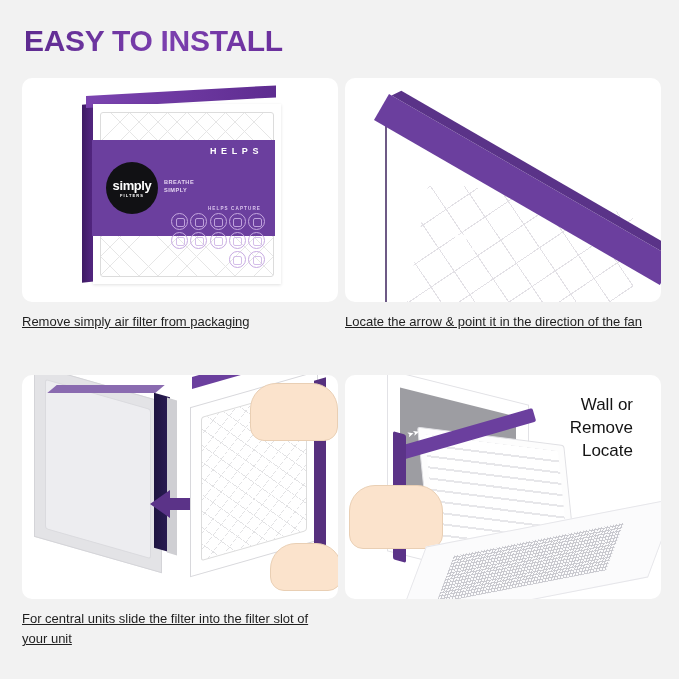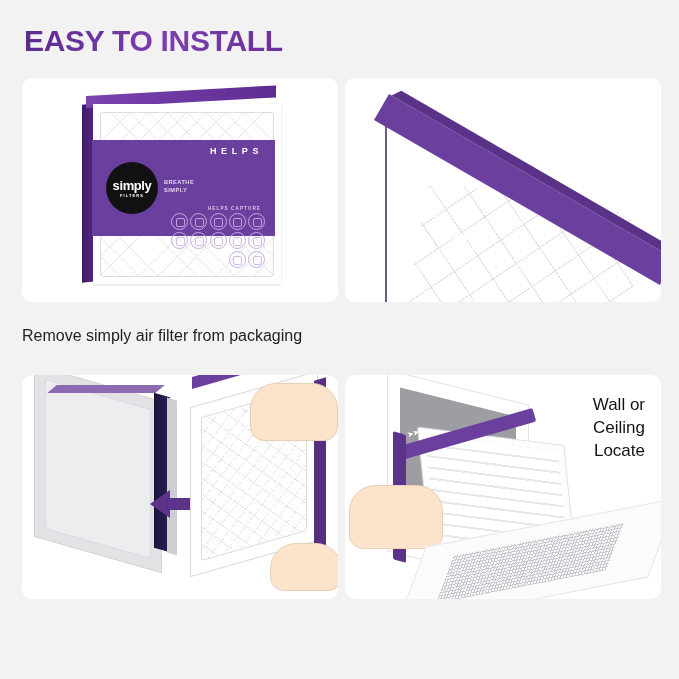--- a/index.html
+++ b/index.html
@@ -30,23 +30,24 @@
   .cell.c1{left:22px;top:0;}
   .cell.c2{left:345px;top:0;}
   .cell.c3{left:22px;top:297px;}
   .cell.c4{left:345px;top:297px;}
 
   .card{
     position:relative;width:316px;height:224px;
     background:#ffffff;border-radius:10px;overflow:hidden;
   }
   .caption{
-    margin-top:24px;
-    font-size:16px;line-height:20px;color:#1f1f1f;
+    margin-top:10px;
+    font-size:13px;line-height:20px;color:#1f1f1f;
     max-width:312px;
+    text-decoration:underline;
   }
 
   
   .p1 .pkg{position:absolute;left:60px;top:18px;width:200px;height:190px;}
   .pkg .spine{
     position:absolute;left:0;top:8px;width:14px;height:178px;
     background:linear-gradient(90deg,#3d1a63,#5c2b8d);
     transform:skewY(-6deg);
   }
   .pkg .topedge{
@@ -195,21 +196,21 @@
   .p3 .hand-bot{
     position:absolute;left:248px;top:168px;width:70px;height:46px;
   }
   .handshape{
     background:#fbe3cc;border:1px solid #e9cfb4;border-radius:26px 26px 14px 14px;
     width:100%;height:100%;
   }
 
   
   .p4 .label{
-    position:absolute;right:16px;top:18px;
+    position:absolute;right:28px;top:18px;
     text-align:right;font-size:17px;line-height:23px;color:#141414;
   }
   .p4 .wallplate{
     position:absolute;left:42px;top:12px;width:140px;height:180px;
     background:#ffffff;border:1px solid #e2e2e6;
     transform:skewY(14deg);
   }
   .p4 .opening{
     position:absolute;left:12px;top:14px;right:12px;bottom:14px;
     background:#9d9da2;
@@ -314,20 +315,21 @@
           <div class="arrows">
             <svg width="70" height="40" viewBox="0 0 70 40">
               <g fill="#ffffff" transform="rotate(-30 35 20)">
                 <polygon points="4,26 18,26 18,20 30,28 18,36 18,30 4,30" transform="rotate(-34 17 28)"></polygon>
                 <polygon points="30,26 44,26 44,20 56,28 44,36 44,30 30,30" transform="rotate(-34 43 28)"></polygon>
               </g>
             </svg>
           </div>
         </div>
       </div>
+      <div class="caption">Locate the arrow &amp; point it in the direction of the fan</div>
     </div>
 
     <div class="cell c3">
       <div class="card p3">
         <div class="unit">
           <div class="face">
             <div class="inner"></div>
           </div>
           <div class="side"></div>
           <div class="sideout"></div>
@@ -349,20 +351,21 @@
           <div class="miniarrows">➤➤</div>
         </div>
 
         <div class="hand-top">
             <div class="handshape"></div>
           </div>
         <div class="hand-bot">
             <div class="handshape"></div>
           </div>
       </div>
+      <div class="caption">For central units slide the filter into the filter slot of your unit</div>
     </div>
 
     <div class="cell c4">
       <div class="card p4">
         <div class="wallplate">
           <div class="opening"></div>
         </div>
 
         <div class="filterplate">
           <div class="louvers"></div>
@@ -375,20 +378,20 @@
             <div class="handshape"></div>
           </div>
 
         <div class="basegrill">
           <div class="plate"></div>
           <div class="mesh"></div>
         </div>
 
         <div class="label">
           <div>Wall or</div>
-          <div>Ceiling</div>
+          <div>Remove</div>
           <div>Locate</div>
         </div>
       </div>
     </div>
 
   </div>
 </div>
 
 </body></html>

